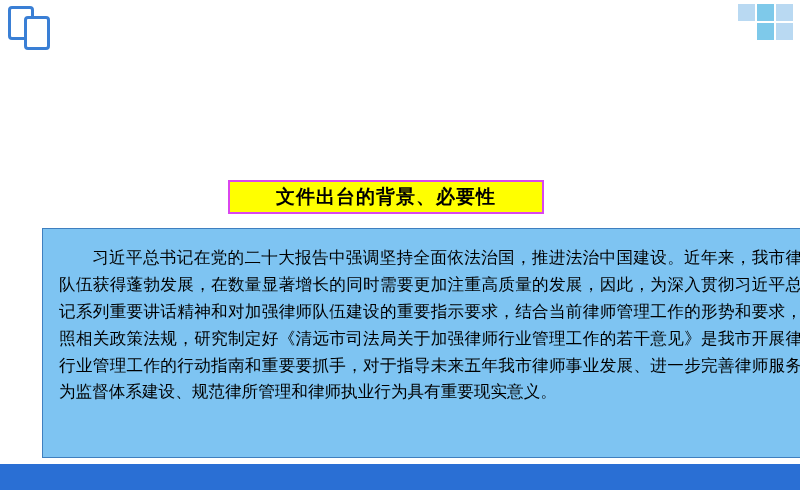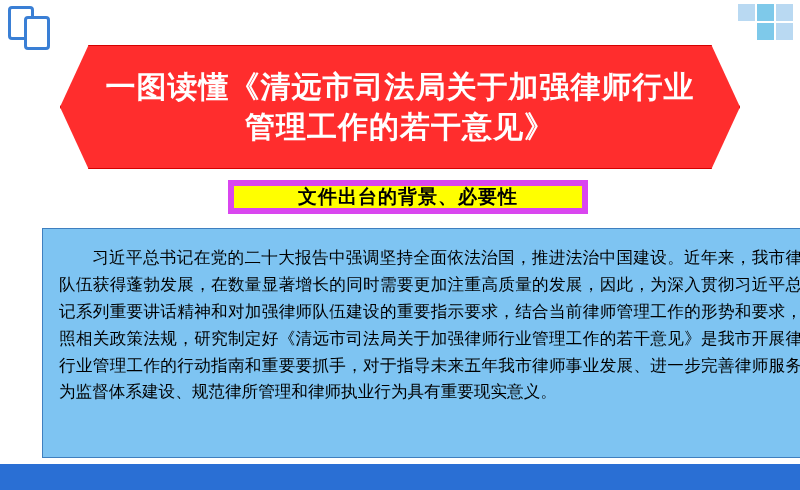--- a/index.html
+++ b/index.html
@@ -102,24 +102,24 @@
     letter-spacing: 1px;
     width: 600px;
     font-family: "Liberation Sans", sans-serif;
   }
 
   
   .section-heading {
     position: absolute;
     left: 228px;
     top: 180px;
-    width: 360px;
+    width: 316px;
     height: 34px;
     background: #ffff00;
-    border: 6px solid #d946ef;
+    border: 2px solid #d946ef;
     box-sizing: border-box;
     display: flex;
     align-items: center;
     justify-content: center;
     text-align: center;
   }
   .section-heading-text {
     color: #000000;
     font-size: 19px;
     font-weight: bold;
@@ -160,23 +160,20 @@
   </div>
 
   <div class="deco-right">
     <div class="b b1"></div>
     <div class="b b2"></div>
     <div class="b b3"></div>
     <div class="b b4"></div>
     <div class="b b5"></div>
   </div>
 
-  <div class="title-banner">
-    <div class="title-text">一图读懂《清远市司法局关于加强律师行业管理工作的若干意见》</div>
-  </div>
 
   <div class="section-heading">
     <div class="section-heading-text">文件出台的背景、必要性</div>
   </div>
 
   <div class="body-box">
     <div class="body-text">习近平总书记在党的二十大报告中强调坚持全面依法治国，推进法治中国建设。近年来，我市律师队伍获得蓬勃发展，在数量显著增长的同时需要更加注重高质量的发展，因此，为深入贯彻习近平总书记系列重要讲话精神和对加强律师队伍建设的重要指示要求，结合当前律师管理工作的形势和要求，参照相关政策法规，研究制定好《清远市司法局关于加强律师行业管理工作的若干意见》是我市开展律师行业管理工作的行动指南和重要要抓手，对于指导未来五年我市律师事业发展、进一步完善律师服务行为监督体系建设、规范律所管理和律师执业行为具有重要现实意义。</div>
   </div>
 
   <div class="bottom-strip"></div>

